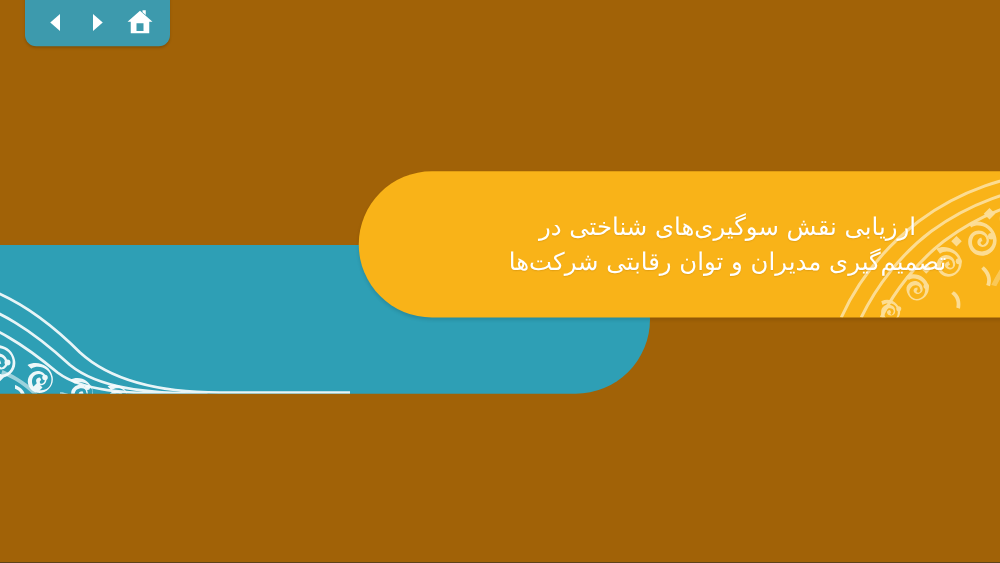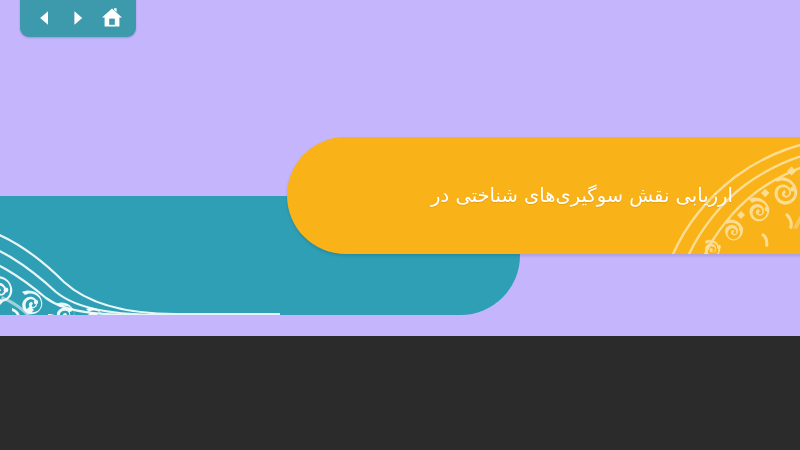--- a/index.html
+++ b/index.html
@@ -4,23 +4,23 @@
 <title>Presentation Slide</title>
 <style>
   html, body {
     margin: 0;
     padding: 0;
     background: #2b2b2b;
   }
   #slide {
     position: relative;
     width: 800px;
-    height: 336px;
+    height: 450px;
     overflow: hidden;
-    background: #c4b5fd;
+    background: #a16207;
     font-family: "DejaVu Sans", "Liberation Sans", sans-serif;
     -webkit-font-smoothing: antialiased;
   }
 
   
   #navbar {
     position: absolute;
     left: 20px;
     top: -14px;
     width: 116px;
@@ -211,17 +211,18 @@
         <path d="M226 88 c 1 8 -2 16 -7 22 l -2 -2 c 4 -5 7 -12 6 -19 z"></path>
       </g>
       <g fill="#fde7b0" opacity="0.5">
         <path d="M230 40 c -20 10 -38 28 -50 52 l -4 -1 c 12 -25 32 -44 54 -55 z"></path>
         <path d="M230 70 c -16 10 -29 26 -37 45 l -4 0 c 9 -20 23 -36 41 -47 z"></path>
       </g>
     </svg>
 
     <div id="title-block">
       <div class="title-line">ارزیابی نقش سوگیری‌های شناختی در</div>
+      <div class="title-line">تصمیم‌گیری مدیران و توان رقابتی شرکت‌ها</div>
     </div>
 
   </div>
 
 </div>
 
 </body></html>

